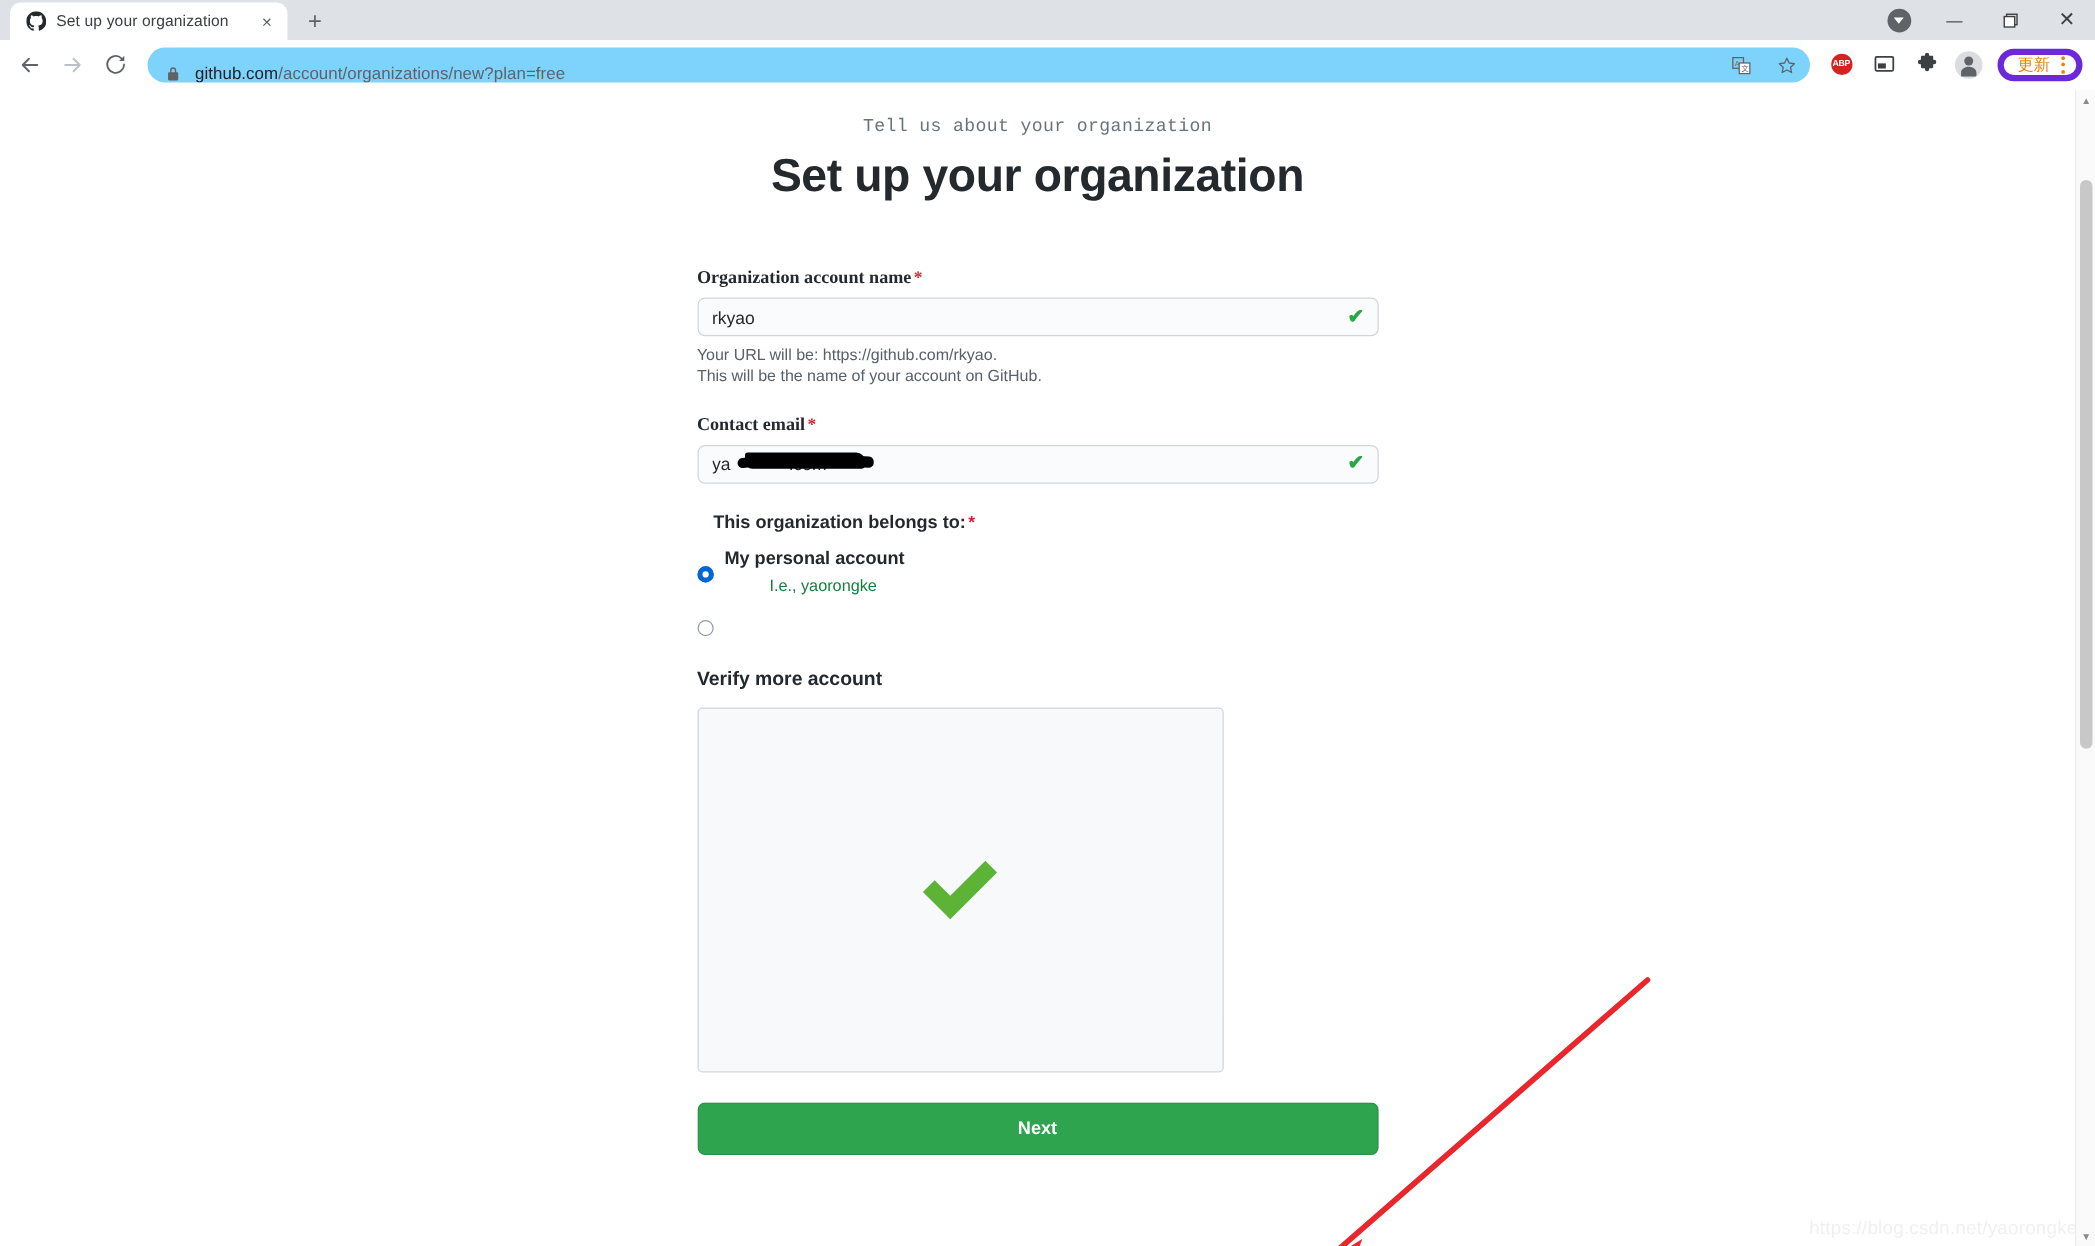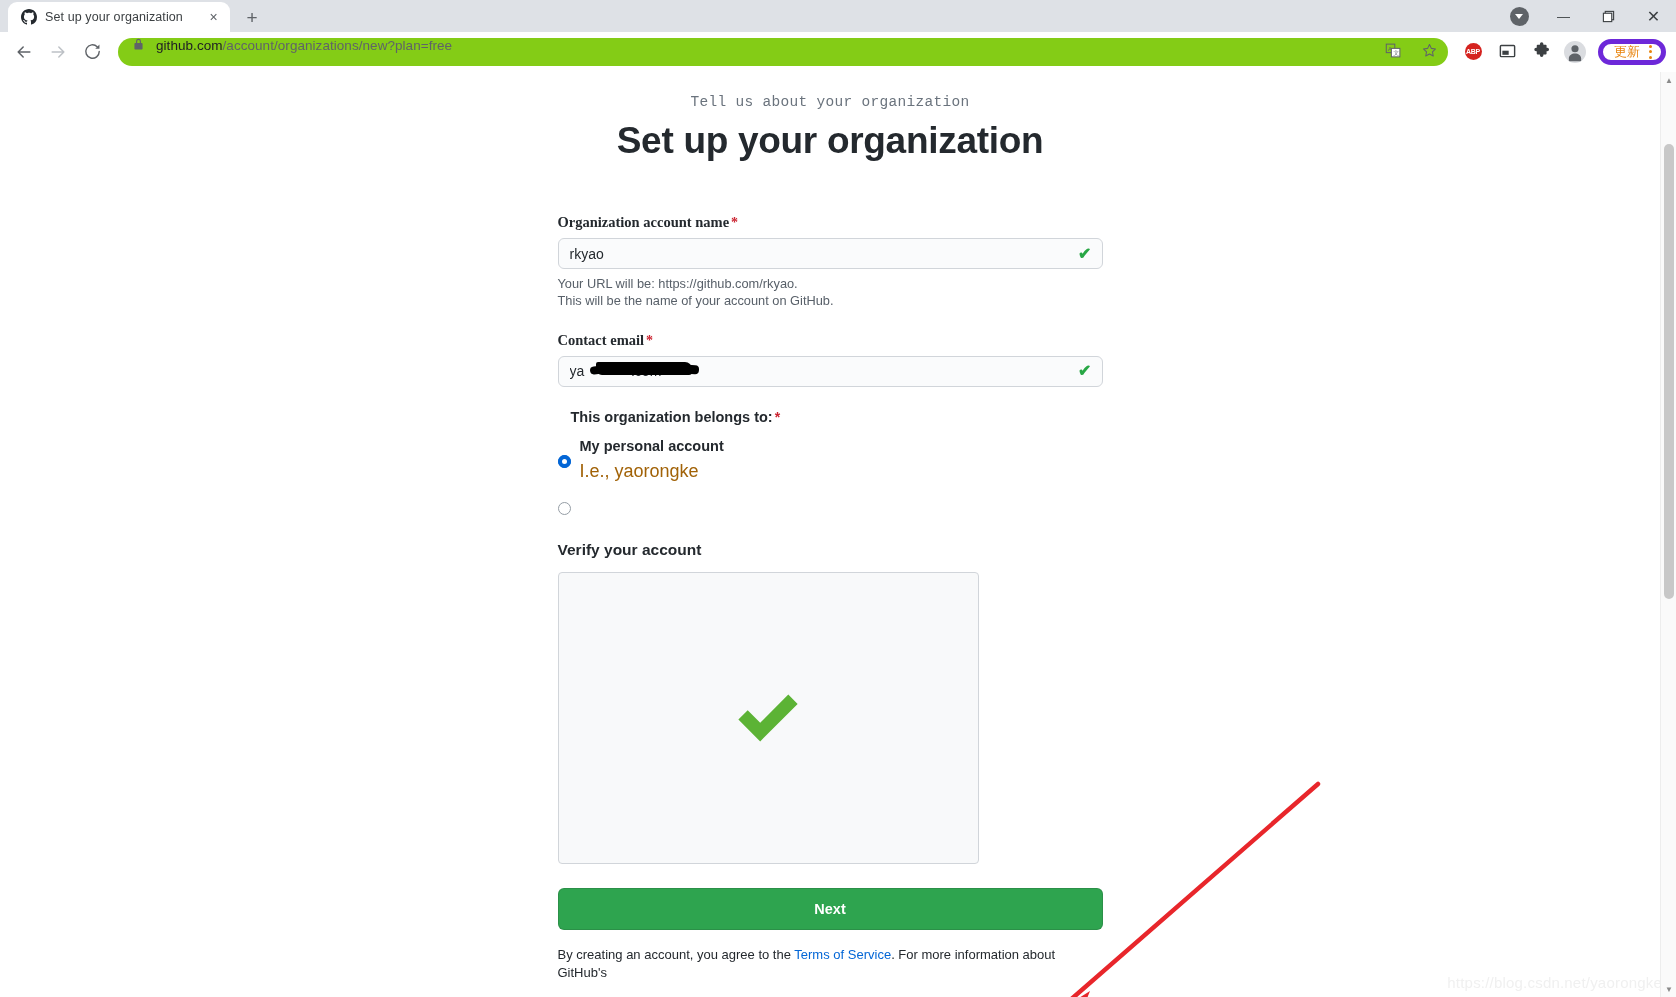--- a/index.html
+++ b/index.html
@@ -140,24 +140,24 @@
     display: flex; align-items: center; justify-content: center;
     border-radius: 50%;
     color: #5f6368;
     flex: 0 0 32px;
   }
   .nav-btn.disabled { color: #bdc1c6; }
 
   .omnibox {
     flex: 1 1 auto;
     height: 28px;
-    background: #84cc16;
+    background: #7dd3fc;
     border-radius: 14px;
     display: flex;
-    align-items: flex-start;
+    align-items: flex-end;
     padding: 0 6px 0 14px;
     margin: 0 6px 0 8px;
     gap: 10px;
     min-width: 0;
   }
 
   .lock-icon { flex: 0 0 14px; display: flex; align-items: center; }
 
   .omnibox-url {
     flex: 1 1 auto;
@@ -390,24 +390,25 @@
     border: 1px solid #0366d6;
   }
 
   .radio-main {
     font-size: 14.5px;
     font-weight: 600;
     color: #24292e;
     line-height: 1.2;
   }
   .radio-sub {
-    font-size: 18px;
-    color: #a16207;
+    font-size: 13px;
+    color: #15803d;
     margin-top: 5px;
     line-height: 1.3;
+    margin-left: 36px;
   }
 
   .verify-title {
     font-size: 15.5px;
     font-weight: 600;
     color: #24292e;
     margin: 26px 0 13px 0;
   }
 
   .captcha-box {
@@ -657,31 +658,30 @@
             <span class="radio-main">My personal account</span>
             <div class="radio-sub">I.e., yaorongke</div>
           </span>
         </div>
 
         <div class="radio-row">
           <span class="radio"></span>
         </div>
       </div>
 
-      <div class="verify-title">Verify your account</div>
+      <div class="verify-title">Verify more account</div>
 
       <div class="captcha-box">
         <svg class="big-check" viewBox="0 0 100 100">
           <path d="M12 52 L24 40 L40 56 L76 20 L88 32 L40 80 Z" fill="#5cb335"></path>
         </svg>
       </div>
 
       <button class="next-btn">Next</button>
 
-      <div class="footer-text"><span>By creating an account, you agree to the </span><a href="#">Terms of Service</a><span>. For more information about GitHub's</span></div>
 
     </div>
   </div>
 
   <svg class="annotation-arrow" viewBox="0 0 1676 925">
     <line x1="1318" y1="712" x2="1068" y2="930" stroke="#e8262b" stroke-width="4.5" stroke-linecap="round"></line>
     <path d="M1055 941 L1090 919 L1080 944 Z" fill="#e8262b"></path>
   </svg>
 
   <div class="watermark">https://blog.csdn.net/yaorongke</div>

